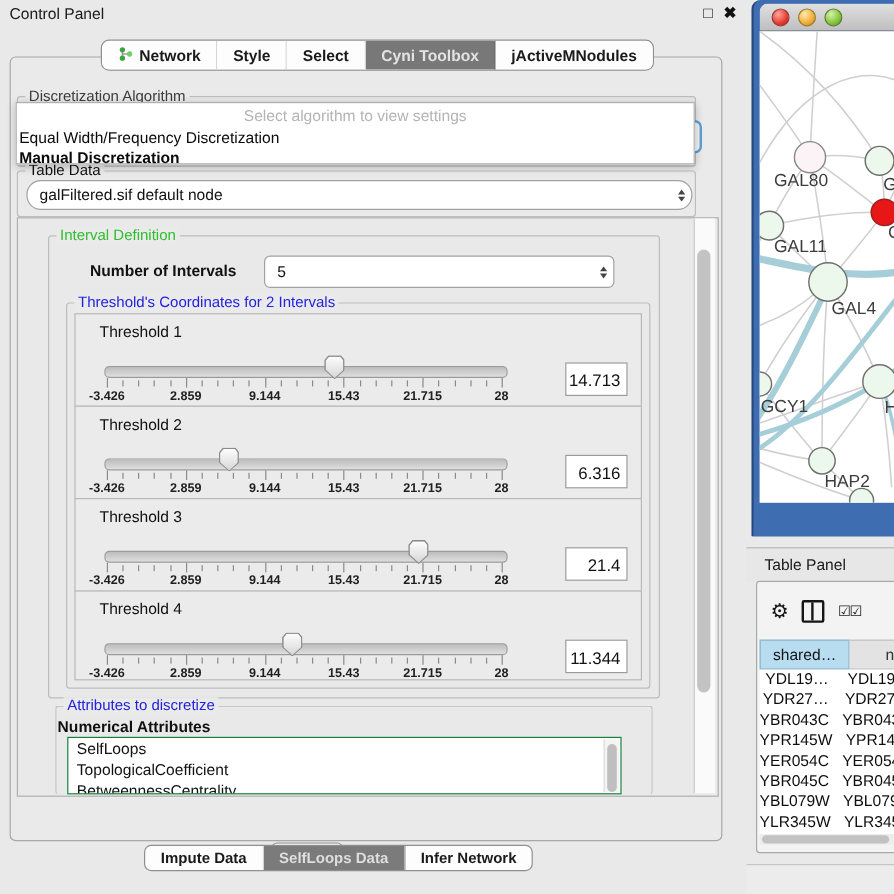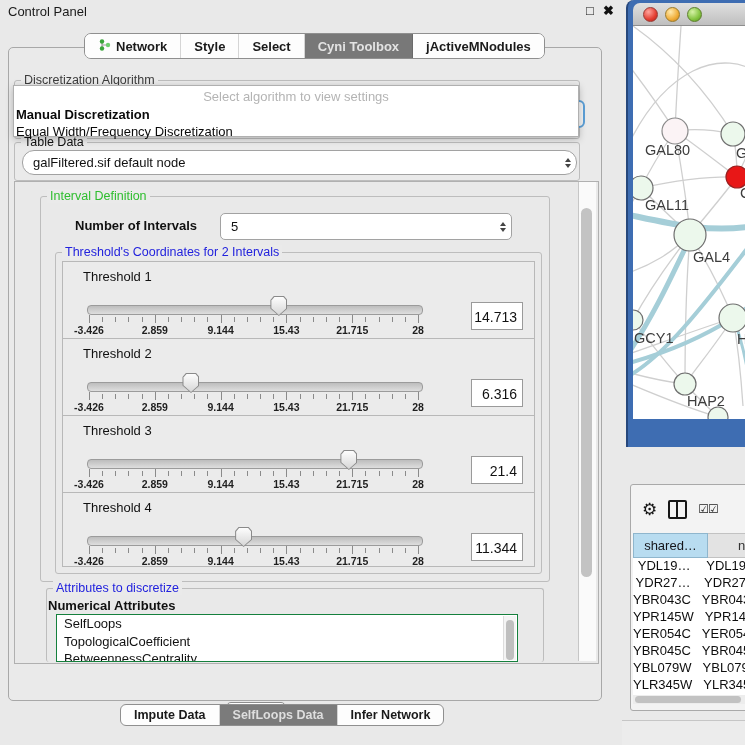--- a/index.html
+++ b/index.html
@@ -168,22 +168,22 @@
       </div>
   </div>
 
   <div class="abs group" style="left:14px;top:80px;width:564px;height:57px;">
     <span class="group-label lbl-dark">Discretization Algorithm</span>
   </div>
   <div class="abs hidden-combo"></div>
 
   <div class="abs popup">
     <span class="ph">Select algorithm to view settings</span>
+    <span class="it">Equal Width/Frequency Discretization</span>
     <span class="it bold">Manual Discretization</span>
-    <span class="it">Equal Width/Frequency Discretization</span>
   </div>
 
   <div class="abs group" style="left:14px;top:142px;width:564px;height:37px;">
     <span class="group-label" style="color:#111;">Table Data</span>
   </div>
   <div class="abs combo" style="left:22px;top:150px;width:553px;height:23px;border-radius:12px;">
     <span class="val">galFiltered.sif default node</span>
     <span class="stepper">
         <span class="tri-up"></span>
         <span class="tri-dn"></span>
@@ -470,20 +470,23 @@
         <text x="107" y="172">C</text>
         <text x="12" y="184">GAL11</text>
         <text x="60" y="236">GAL4</text>
         <text x="1" y="317">GCY1</text>
         <text x="104" y="318">H</text>
         <text x="54" y="380">HAP2</text>
       </g>
     </svg>
   </div>
 
+  <div class="abs tp-header">
+    <span class="tp-title">Table Panel</span>
+  </div>
   <div class="abs tp-card">
     <div class="tp-toolbar">
       <span class="gear">⚙</span>
       <span class="split-icon"></span>
       <span class="checks">☑☑</span>
     </div>
     <div class="th-row">
       <div class="th-cell th-c1">shared…</div>
       <div class="th-cell th-c2">na</div>
     </div>

